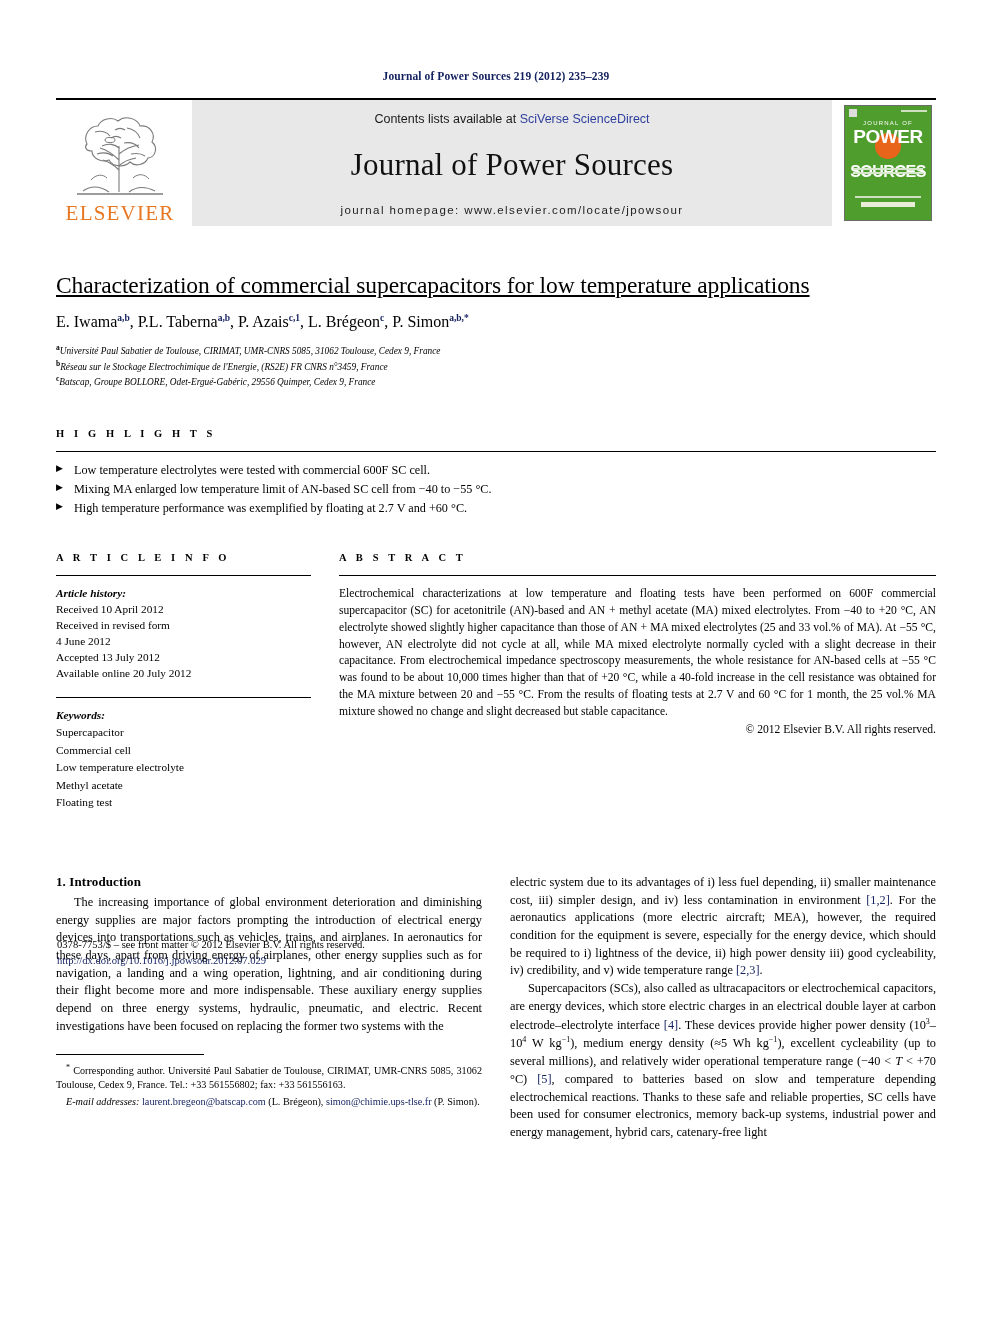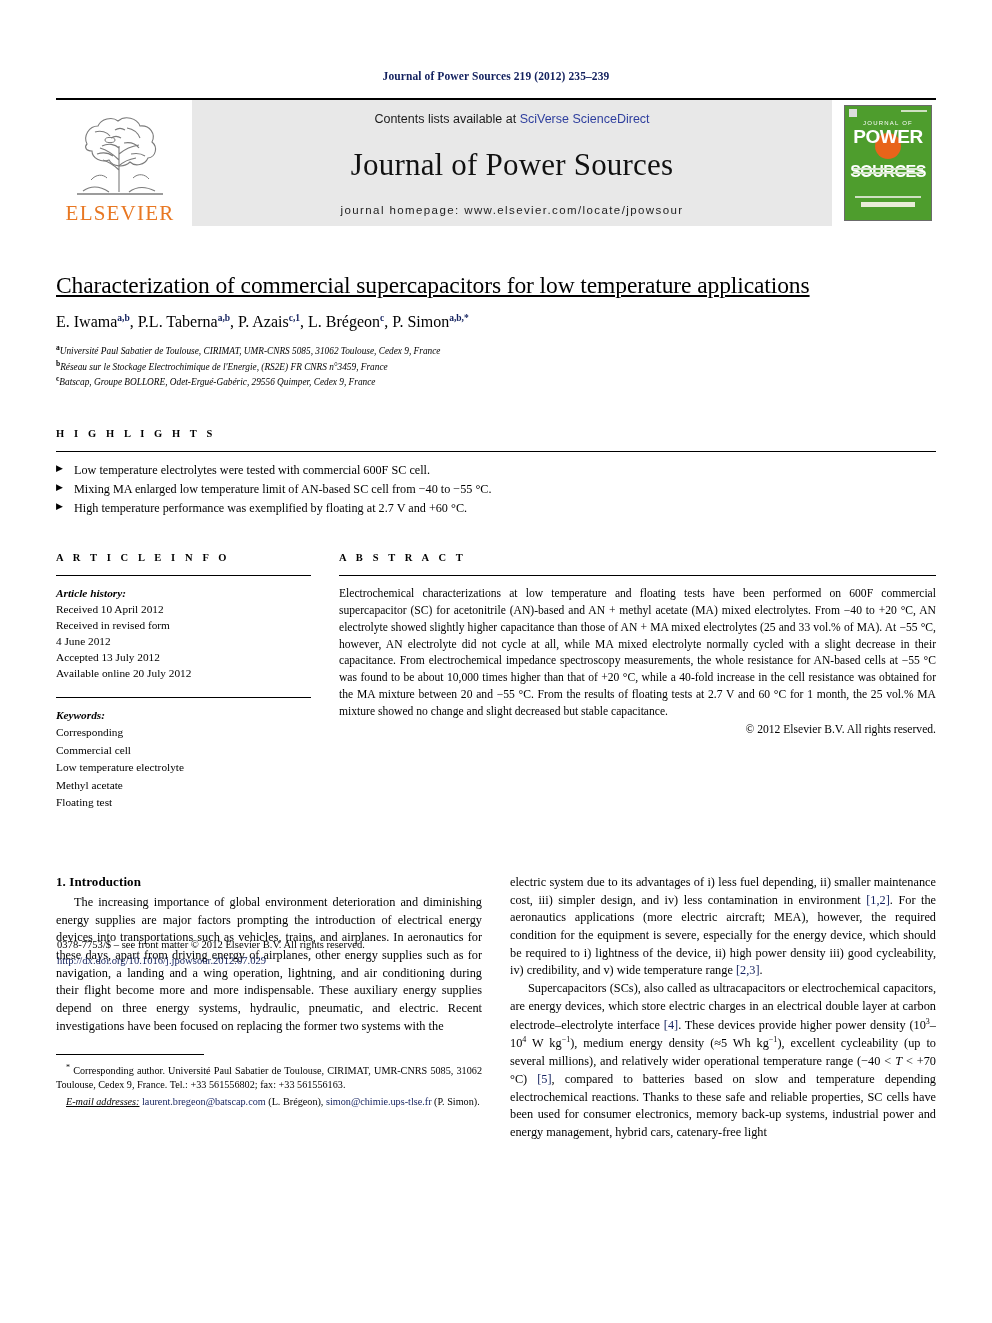--- a/index.html
+++ b/index.html
@@ -168,21 +168,21 @@
   p.bt.noind { text-indent: 0; }
   a.cite { color:#12205e; text-decoration:none; }
 
   
   .fnotes { margin-top: 18px; }
   .fn-rule { border-top: 1px solid #000; width: 148px; margin-bottom: 7px; }
   .fn { font-size: 10.2px; line-height: 1.42; text-align: justify; margin:0 0 2px 0; }
   .fn .ind { display:inline-block; width:10px; }
   .fn sup { font-size: 8px; vertical-align: super; }
   .fn a { color:#12205e; text-decoration:none; }
-  .fn .ital { font-style: italic; text-decoration: underline; }
+  .fn .ital { font-style: italic; }
 
   
   .pagefooter {
     position: absolute; left: 57px; bottom: 58px; width: 470px;
     font-size: 10.6px; line-height: 1.45;
   }
   .pagefooter a { color:#12205e; text-decoration:none; }
   sup.sm { font-size: 8px; vertical-align: super; }
   .ital { font-style: italic; }
 </style>
@@ -269,21 +269,21 @@
         <div class="ital">Article history:</div>
         <div>Received 10 April 2012</div>
         <div>Received in revised form</div>
         <div>4 June 2012</div>
         <div>Accepted 13 July 2012</div>
         <div>Available online 20 July 2012</div>
       </div>
       <div class="rule-thin kw-rule"></div>
       <div class="kw">
         <div class="ital">Keywords:</div>
-        <div>Corresponding</div>
+        <div>Supercapacitor</div>
         <div>Commercial cell</div>
         <div>Low temperature electrolyte</div>
         <div>Methyl acetate</div>
         <div>Floating test</div>
       </div>
     </div>
 
     <div class="col-abs">
       <div class="sec-label">A B S T R A C T</div>
       <div class="rule"></div>

